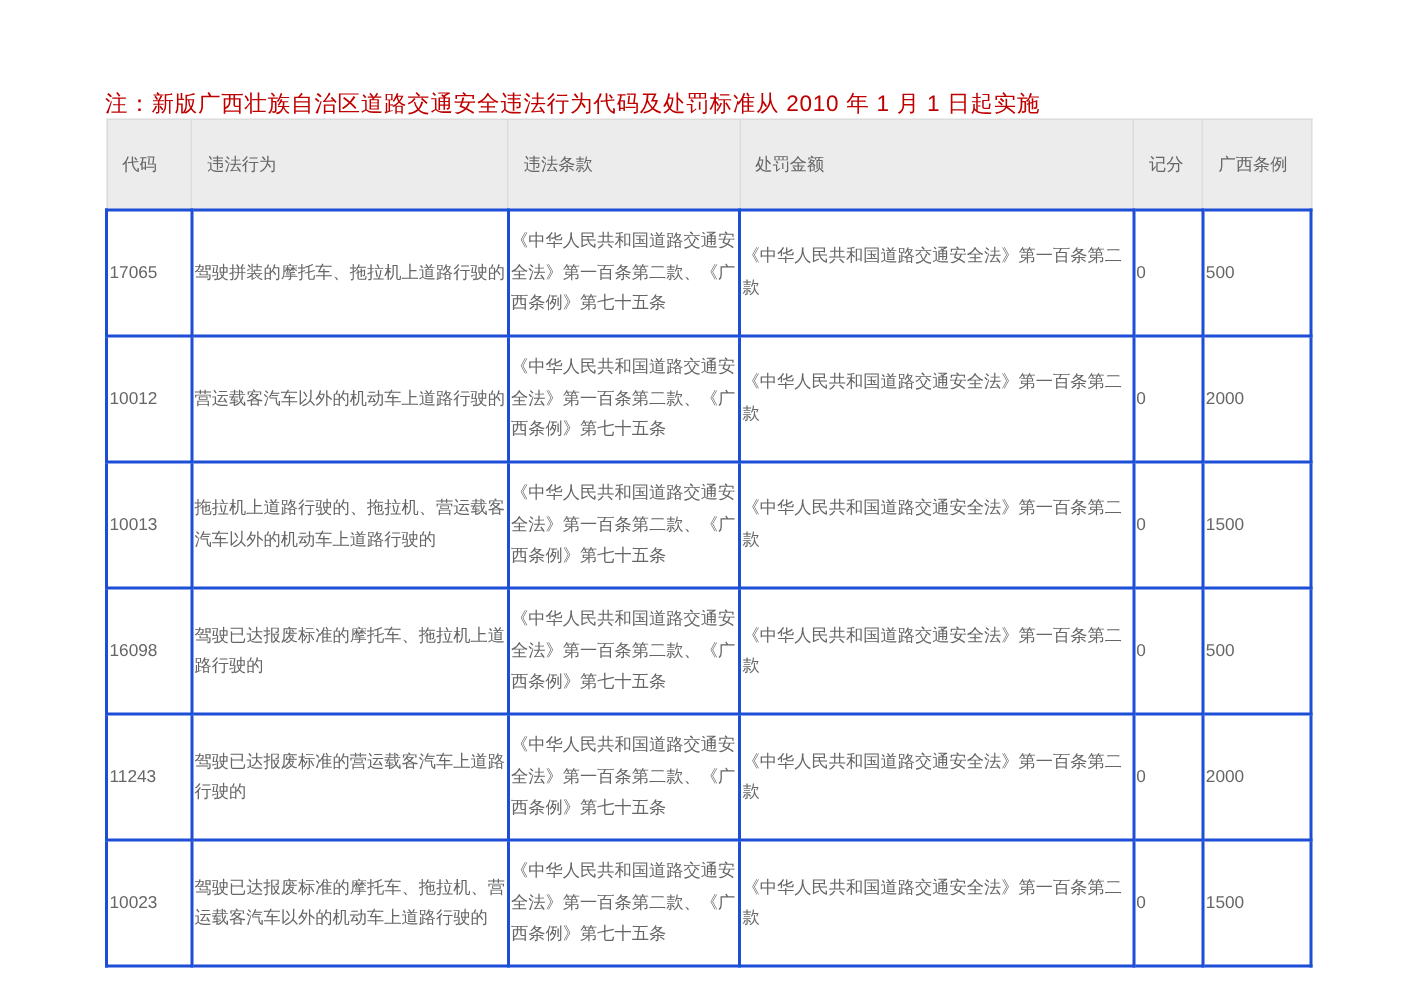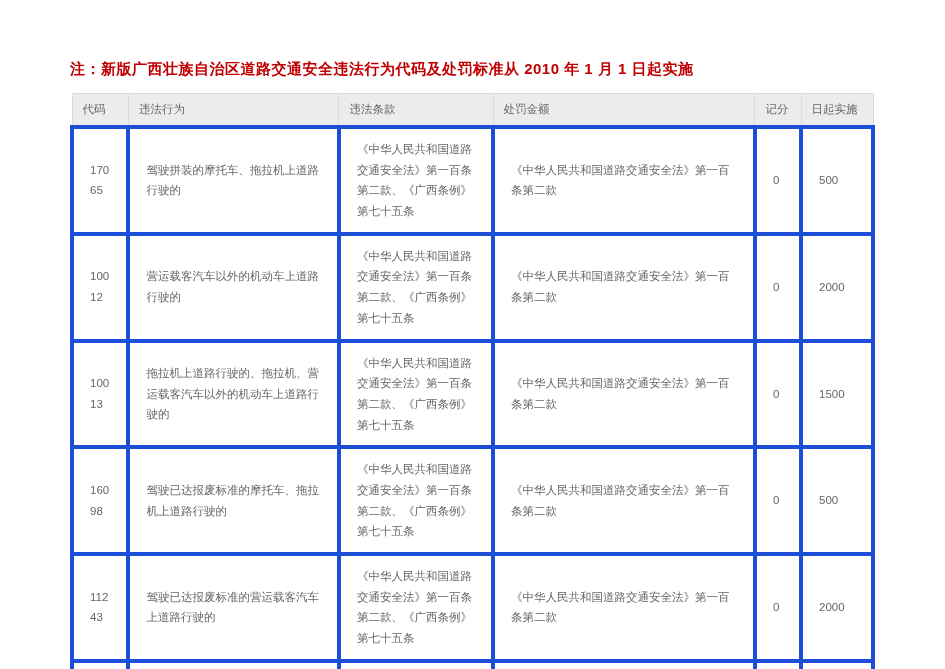--- a/index.html
+++ b/index.html
@@ -4,42 +4,41 @@
   <style>
     * { box-sizing: border-box; margin: 0; padding: 0; }
     body {
       background: #ffffff;
       font-family: "Microsoft YaHei", SimSun, Arial, sans-serif;
       padding: 60px 70px;
       font-size: 12px;
     }
     .title {
       color: #c00000;
-      font-weight: bold;
+      font-weight: normal;
       font-size: 15px;
-      margin-bottom: 14px;
       letter-spacing: 0.5px;
     }
     table {
       border-collapse: collapse;
       width: 100%;
       table-layout: fixed;
     }
     thead th {
       background: #ececec;
       color: #666;
       font-weight: normal;
       text-align: left;
-      padding: 8px 10px;
+      padding: 22px 10px;
       border: 1px solid #dcdcdc;
       font-size: 11.5px;
     }
     tbody td {
-      border: 4px solid #1d4ed8;
-      padding: 10px 16px;
+      border: 2px solid #1d4ed8;
+      padding: 10px 1px;
       vertical-align: middle;
       color: #666;
       font-size: 11.5px;
       line-height: 1.8;
       word-break: break-word;
     }
     col.c-code   { width: 55px; }
     col.c-behav  { width: 205px; }
     col.c-clause { width: 150px; }
     col.c-basis  { width: 255px; }
@@ -60,21 +59,21 @@
       <col class="c-score">
       <col class="c-fine">
   </colgroup>
   <thead>
     <tr>
       <th>代码</th>
       <th>违法行为</th>
       <th>违法条款</th>
       <th>处罚金额</th>
       <th>记分</th>
-      <th>日起实施</th>
+      <th>广西条例</th>
     </tr>
   </thead>
   <tbody>
     <tr>
       <td>17065</td>
       <td>驾驶拼装的摩托车、拖拉机上道路行驶的</td>
       <td>《中华人民共和国道路交通安全法》第一百条第二款、《广西条例》第七十五条</td>
       <td>《中华人民共和国道路交通安全法》第一百条第二款</td>
       <td>0</td>
       <td>500</td>

